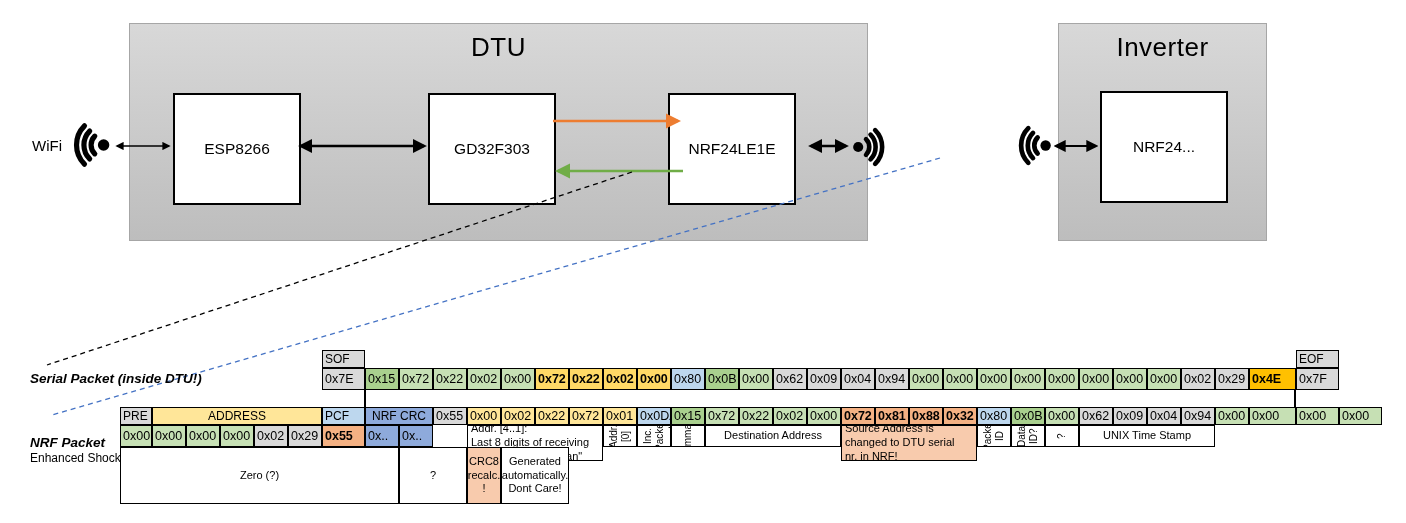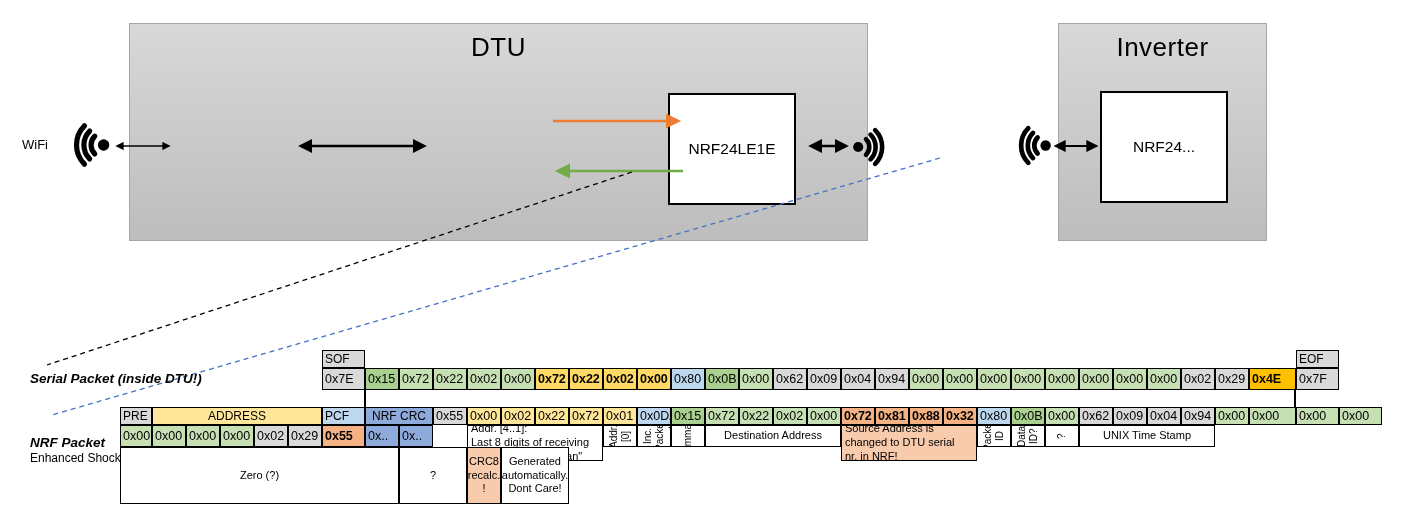--- a/index.html
+++ b/index.html
@@ -4,21 +4,21 @@
 <style>
   html,body{margin:0;padding:0;background:#fff;}
   #canvas{position:relative;width:1406px;height:523px;background:#fff;overflow:hidden;
           font-family:"Liberation Sans","DejaVu Sans",sans-serif;color:#000;}
 
   
   .bigbox{position:absolute;background:linear-gradient(#d8d8d8,#bdbdbd);border:1px solid #a6a6a6;}
   .bigtitle{position:absolute;width:100%;text-align:center;top:8px;font-size:26px;letter-spacing:.5px;}
   .chip{position:absolute;background:#fff;border:2px solid #000;display:flex;align-items:center;justify-content:center;
         font-size:15.5px;}
-  #wifi-label{position:absolute;left:22px;top:137px;font-size:13px;}
+  #wifi-label{position:absolute;left:32px;top:137px;font-size:15px;}
   .wifi{position:absolute;}
   .wifi.flip{transform:scaleX(-1);}
 
   
   #overlay{position:absolute;left:0;top:0;pointer-events:none;}
 
   
   .grid{position:absolute;display:grid;}
   #serial-grid{left:322px;top:350px;
      grid-template-columns:43px repeat(26,34px) 47px 43px;
@@ -70,20 +70,26 @@
 
   <div id="wifi-label">WiFi</div>
 
   <div class="bigbox" style="left:129px;top:23px;width:737px;height:216px;">
     <div class="bigtitle">DTU</div>
   </div>
   <div class="bigbox" style="left:1058px;top:23px;width:207px;height:216px;">
     <div class="bigtitle">Inverter</div>
   </div>
 
+  <div class="chip" style="left:173px;top:93px;width:124px;height:108px;">
+    <span>ESP8266</span>
+  </div>
+  <div class="chip" style="left:428px;top:93px;width:124px;height:108px;">
+    <span>GD32F303</span>
+  </div>
   <div class="chip" style="left:668px;top:93px;width:124px;height:108px;">
     <span>NRF24LE1E</span>
   </div>
   <div class="chip" style="left:1100px;top:91px;width:124px;height:108px;">
     <span>NRF24...</span>
   </div>
 
   <svg class="wifi" style="left:62px;top:119px;" width="52" height="52" viewBox="0 0 50 50">
     <g stroke="#000" stroke-width="5" fill="none" stroke-linecap="round">
       <path d="M 31.5 16.5 A 12 12 0 0 0 31.5 33.5"></path>

